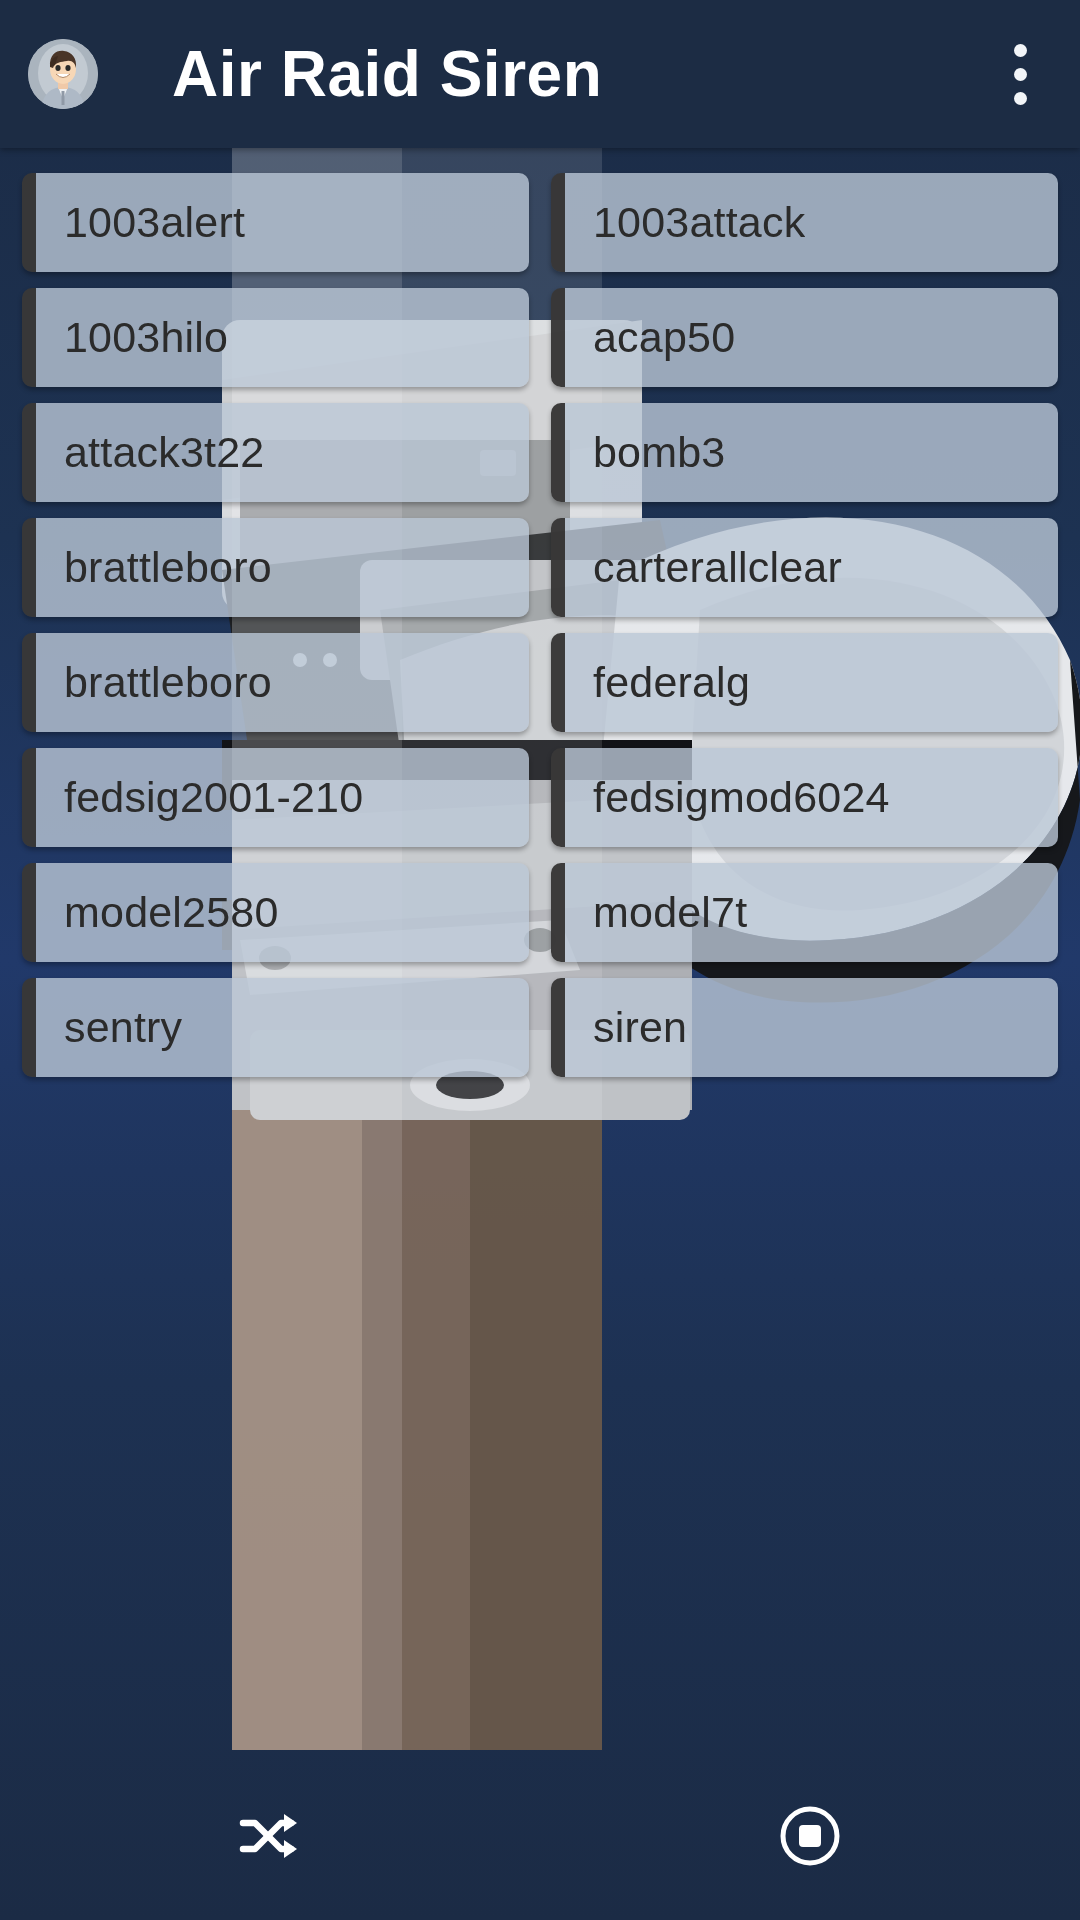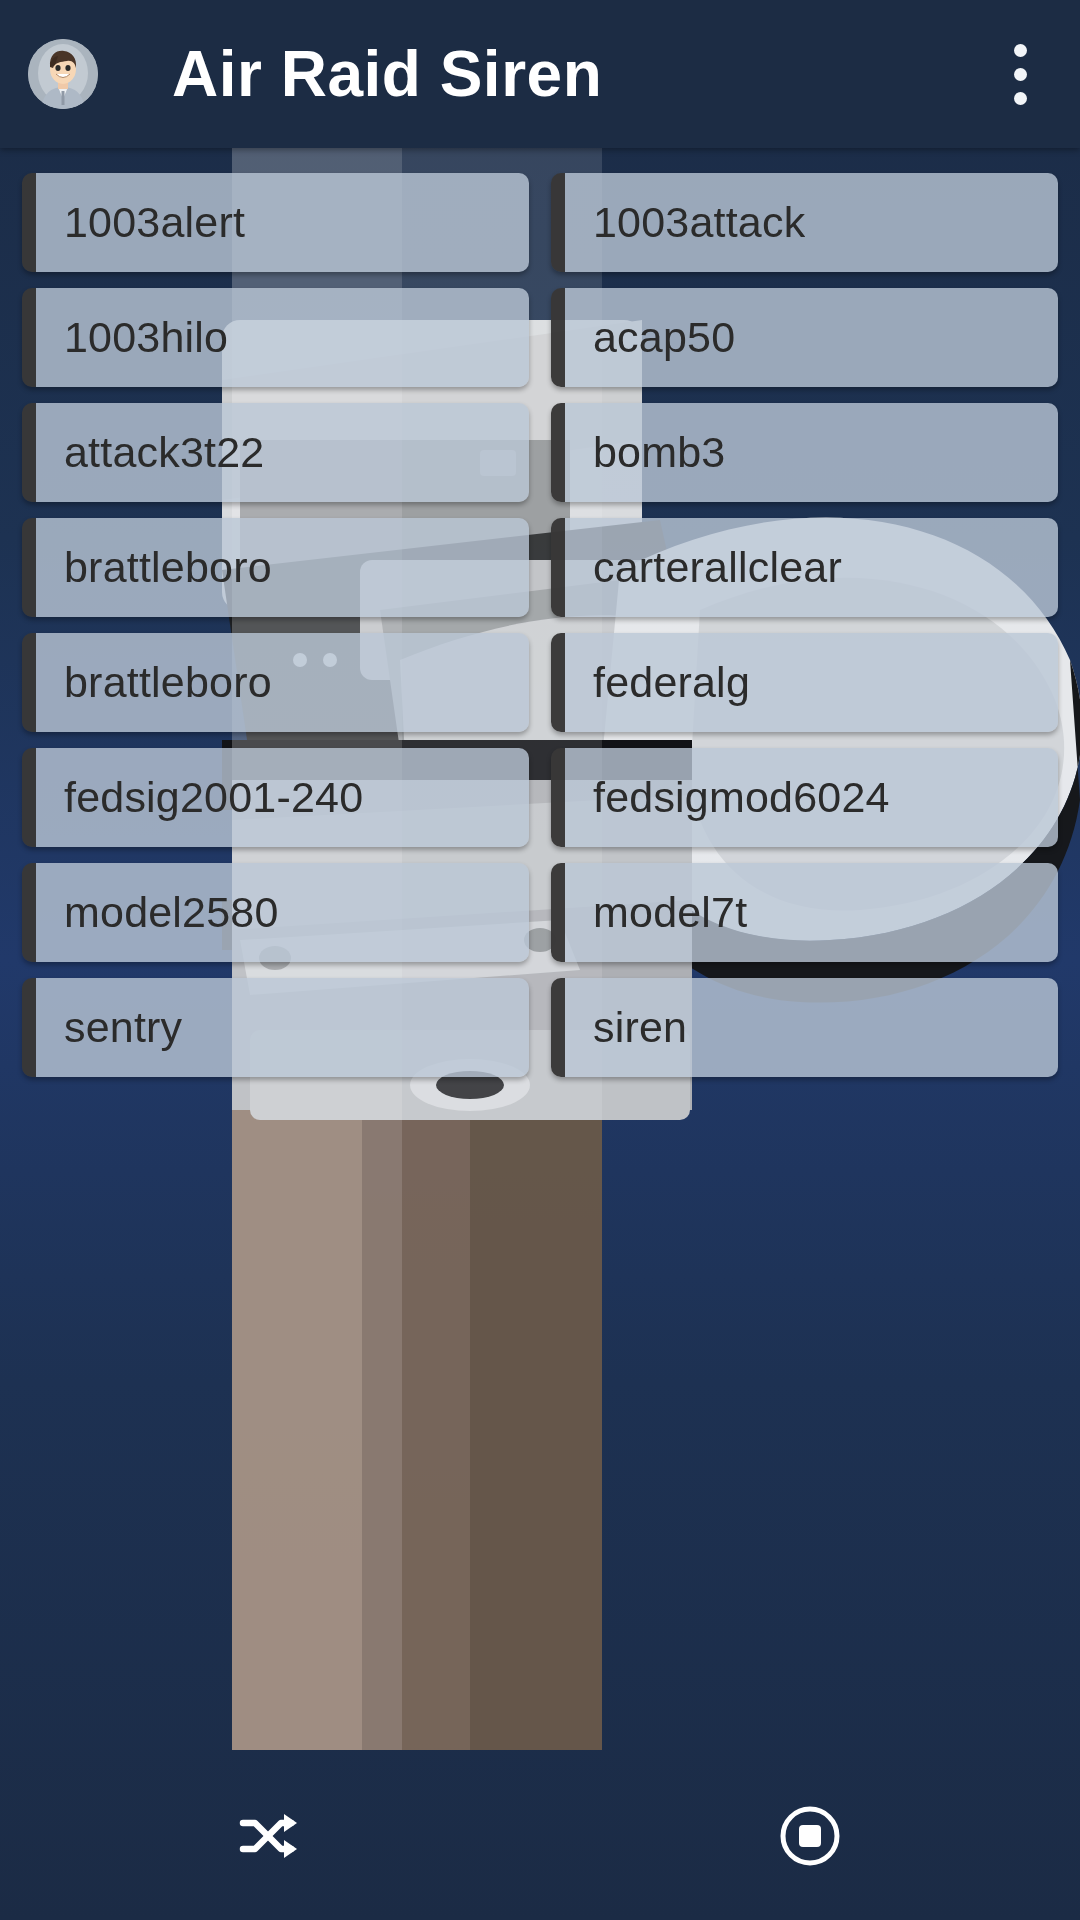--- a/index.html
+++ b/index.html
@@ -233,21 +233,21 @@
       <div class="sound-btn">
         <span class="label">carterallclear</span>
       </div>
       <div class="sound-btn">
         <span class="label">brattleboro</span>
       </div>
       <div class="sound-btn">
         <span class="label">federalg</span>
       </div>
       <div class="sound-btn">
-        <span class="label">fedsig2001-240</span>
+        <span class="label">fedsig2001-210</span>
       </div>
       <div class="sound-btn">
         <span class="label">fedsigmod6024</span>
       </div>
       <div class="sound-btn">
         <span class="label">model2580</span>
       </div>
       <div class="sound-btn">
         <span class="label">model7t</span>
       </div>

